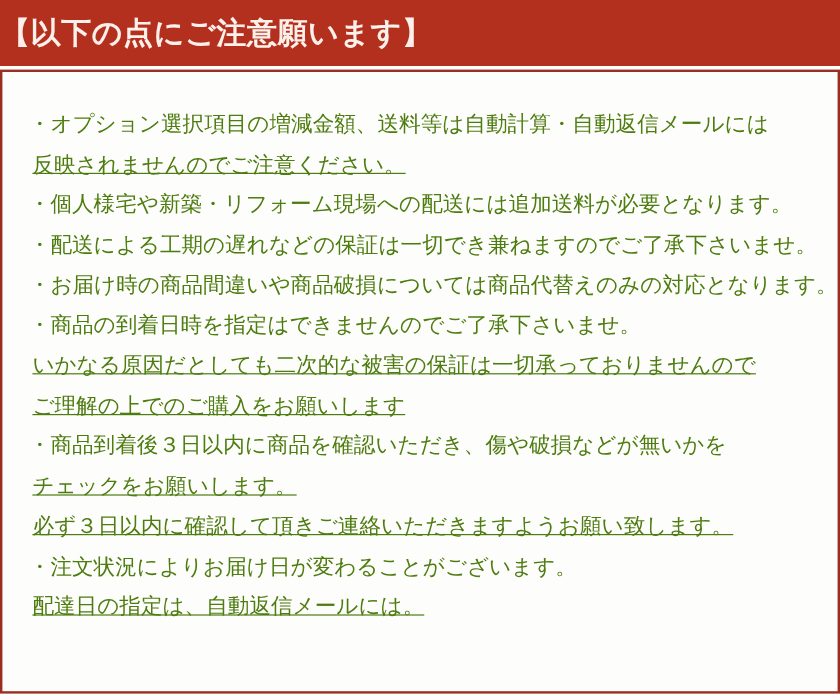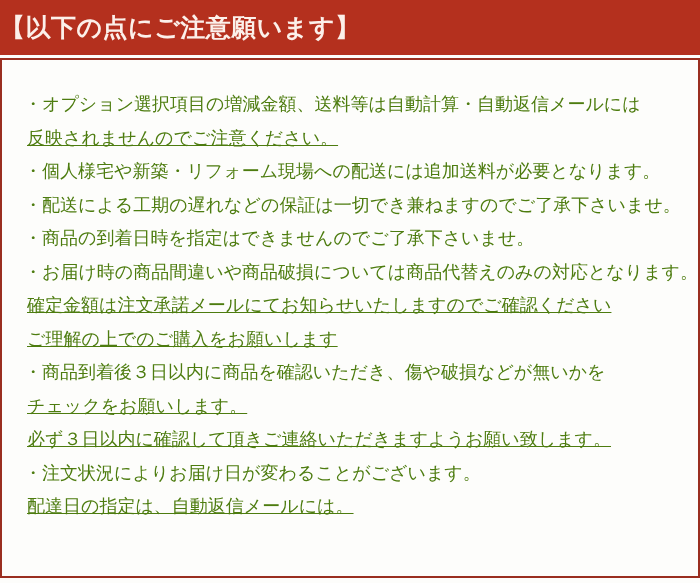--- a/index.html
+++ b/index.html
@@ -55,22 +55,22 @@
 
 <div class="header">
   <span class="header-title">【以下の点にご注意願います】</span>
 </div>
 
 <div class="notice-box">
   <div class="line b">・オプション選択項目の増減金額、送料等は自動計算・自動返信メールには</div>
   <div class="line c">反映されませんのでご注意ください。</div>
   <div class="line b">・個人様宅や新築・リフォーム現場への配送には追加送料が必要となります。</div>
   <div class="line b">・配送による工期の遅れなどの保証は一切でき兼ねますのでご了承下さいませ。</div>
+  <div class="line b">・お届け時の商品間違いや商品破損については商品代替えのみの対応となります。</div>
   <div class="line b">・商品の到着日時を指定はできませんのでご了承下さいませ。</div>
-  <div class="line b">・お届け時の商品間違いや商品破損については商品代替えのみの対応となります。</div>
-  <div class="line c">確定金額は注文承諾メールにてお知らせいたしますのでご確認ください</div>
+  <div class="line c">いかなる原因だとしても二次的な被害の保証は一切承っておりませんので</div>
   <div class="line c">ご理解の上でのご購入をお願いします</div>
   <div class="line b">・商品到着後３日以内に商品を確認いただき、傷や破損などが無いかを</div>
   <div class="line c">チェックをお願いします。</div>
   <div class="line c">必ず３日以内に確認して頂きご連絡いただきますようお願い致します。</div>
   <div class="line b">・注文状況によりお届け日が変わることがございます。</div>
   <div class="line c">配達日の指定は、自動返信メールには。</div>
 </div>
 
 </body></html>

